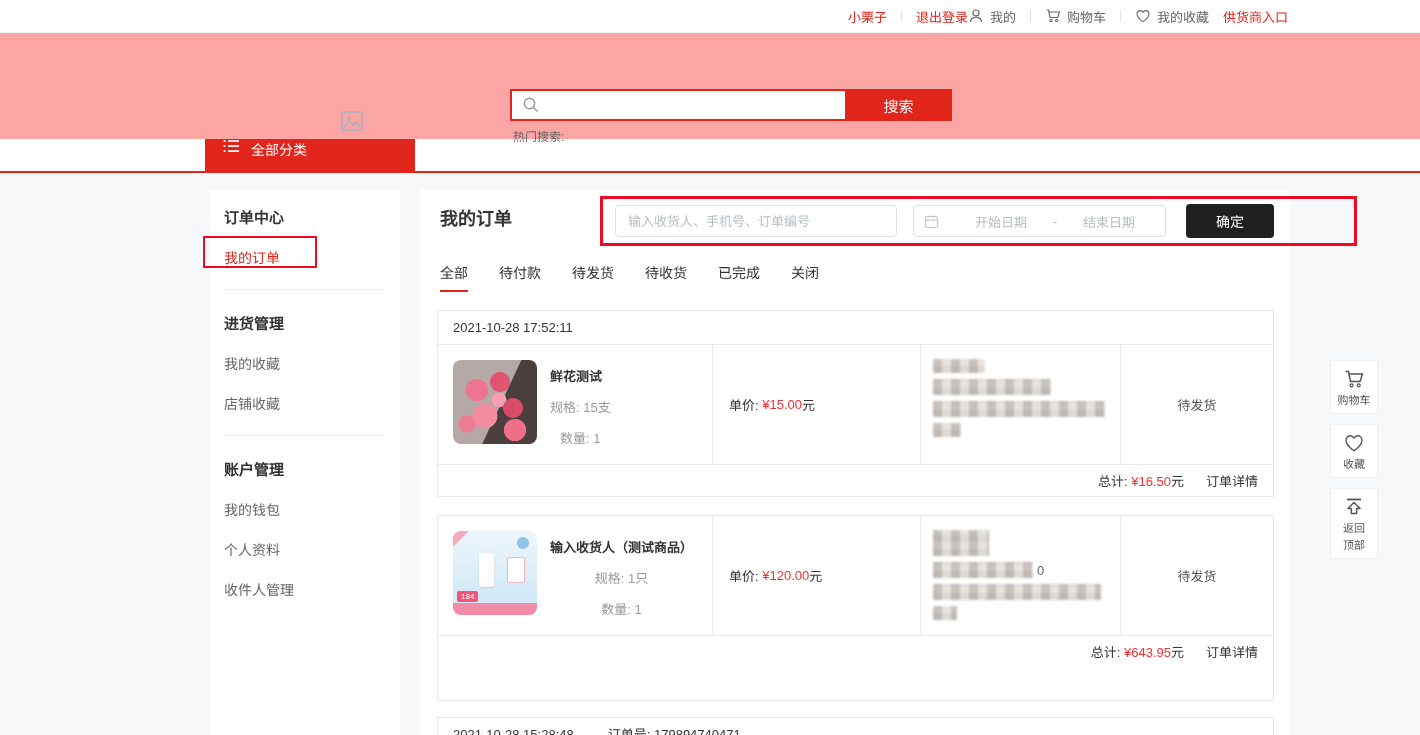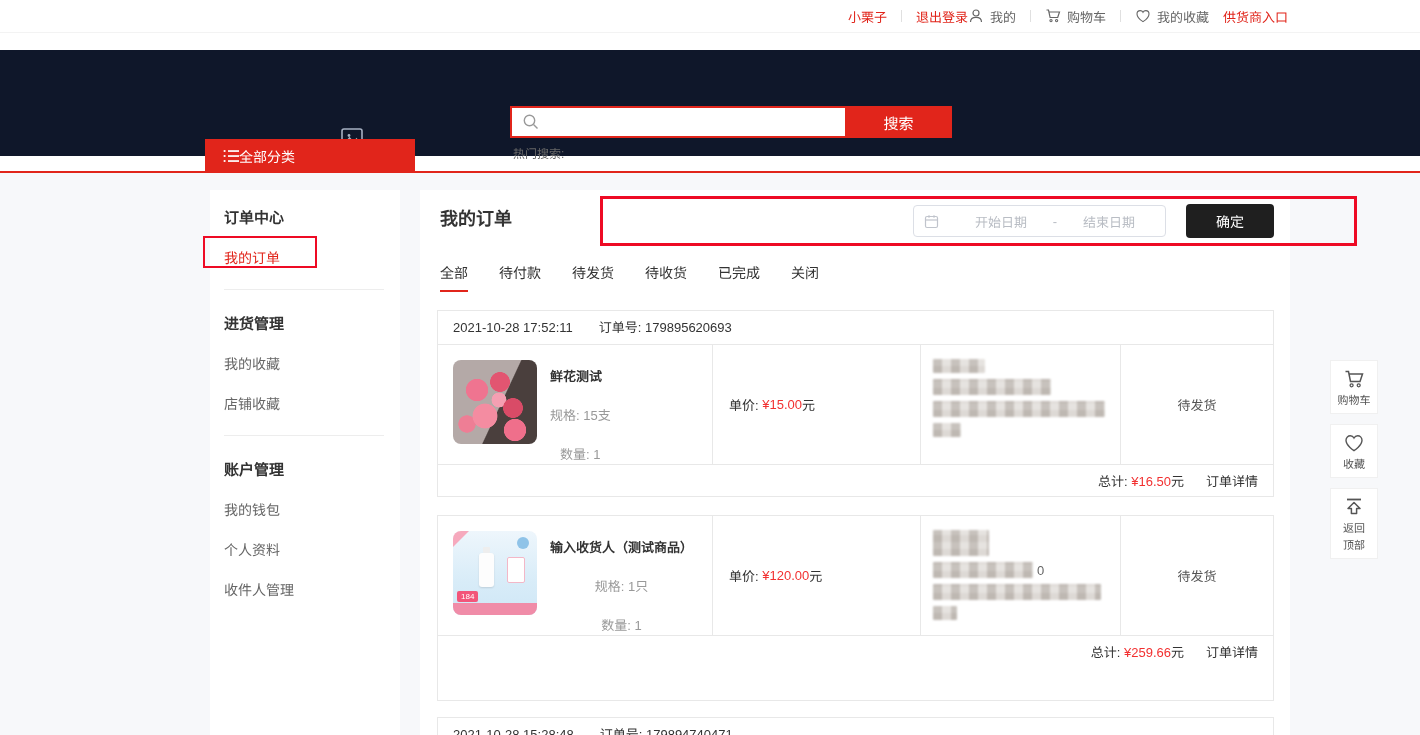--- a/index.html
+++ b/index.html
@@ -11,36 +11,36 @@
     display:flex; align-items:center; justify-content:flex-end;
     background:#fff; border-bottom:1px solid #f3f3f3; font-size:13px; }
   .topbar-left { display:flex; align-items:center; gap:14px; margin-left:243px; }
   .topbar-right { display:flex; align-items:center; gap:14px; margin-right:132px; }
   .tb-link { color:#666; cursor:pointer; display:flex; align-items:center; gap:6px; }
   .tb-link.red { color:#e1251b; }
   .tb-sep { width:1px; height:12px; background:#e0e0e0; }
   .tb-icon { width:16px; height:16px; display:inline-block; }
 
   
-  .header { position:absolute; top:50px; left:0; width:100%; height:106px; background:#0f172a; }
+  .header { position:absolute; top:33px; left:0; width:100%; height:106px; background:#fca5a5; }
   .logo-box { position:absolute; left:340px; top:76px; width:24px; height:24px; }
   .search-wrap { position:absolute; left:510px; top:56px; width:442px; height:32px; display:flex; }
   .search-input { flex:1; height:32px; border:2px solid #e1251b; border-right:none;
     padding:0 10px 0 34px; font-size:13px; outline:none; color:#333;
     font-family:"Liberation Sans","DejaVu Sans",sans-serif; }
   .search-input::placeholder { color:#bbb; }
   .search-mag { position:absolute; left:12px; top:7px; width:18px; height:18px; }
   .search-btn { width:107px; height:32px; background:#e1251b; color:#fff; border:none;
     font-size:15px; cursor:pointer; font-family:inherit; }
   .hot-search { position:absolute; left:513px; top:94px; font-size:12px; color:#666; }
 
   
   .cat-btn { position:absolute; left:205px; top:139px; width:210px; height:33px;
-    background:#e1251b; color:#fff; font-size:14px; display:flex; align-items:center;
-    gap:0; padding-left:18px; cursor:pointer; }
+    background:#e1251b; color:#fff; font-size:14px; display:flex; 
+    gap:12px; padding-left:18px; cursor:pointer; }
   .red-line { position:absolute; left:0; top:171px; width:100%; height:2px; background:#e1251b; }
 
   
   .content-bg { position:absolute; left:0; top:173px; width:100%; height:562px; background:#f7f8fa; }
 
   
   .side-panel { position:absolute; left:210px; top:190px; width:190px; height:545px;
     background:#fff; padding:16px 0 0 14px; overflow:hidden; }
   .side-title { font-size:15px; font-weight:bold; color:#333; margin-bottom:20px; }
   .side-item { font-size:14px; color:#666; margin-bottom:20px; cursor:pointer; }
@@ -75,21 +75,21 @@
   .tab { color:#333; padding-bottom:10px; cursor:pointer; position:relative; }
   .tab.active { color:#333; }
   .tab.active::after { content:""; position:absolute; left:0; right:0; bottom:0; height:2px; background:#e1251b; }
 
   
   .order-card { position:absolute; left:437px; width:837px; border:1px solid #e8e8e8; background:#fff; }
   .oc-1 { top:310px; height:187px; }
   .oc-2 { top:515px; height:186px; }
   .oc-3 { top:717px; height:60px; }
   .oc-head { height:34px; line-height:34px; padding-left:15px; font-size:13px; color:#333;
-    border-bottom:1px solid #e8e8e8; display:flex; gap:26px; }
+    border-bottom:1px solid #e8e8e8; display:flex; gap:34px; }
   .oc-body { display:flex; height:119px; }
   .oc-col { border-right:1px solid #e8e8e8; }
   .oc-col:last-child { border-right:none; }
   .col-prod { width:275px; display:flex; padding:15px; gap:13px; }
   .col-price { width:208px; display:flex; align-items:center; padding-left:16px; font-size:13px; color:#333; }
   .col-addr { width:200px; padding:14px 12px; }
   .col-status { flex:1; display:flex; align-items:center; justify-content:center; font-size:13px; color:#555; }
   .prod-img { width:84px; height:84px; border-radius:8px; flex:none; position:relative; overflow:hidden; }
   .img-flowers { background:
     radial-gradient(18px 18px at 24px 30px, #ef7490 60%, transparent 64%),
@@ -109,21 +109,21 @@
     background:#fff; border:1px solid #f3b7c7; border-radius:2px; }
   .img-cleanser .ribbon { position:absolute; left:0; top:0; width:0; height:0;
     border-top:16px solid #f6a9bd; border-right:16px solid transparent; }
   .img-cleanser .dot-badge { position:absolute; right:8px; top:6px; width:12px; height:12px;
     border-radius:50%; background:#8fc3e8; }
   .img-cleanser .price-badge { position:absolute; left:4px; bottom:13px; background:#f2557a;
     color:#fff; font-size:8px; line-height:11px; padding:0 4px; border-radius:2px; }
   .img-cleanser .banner { position:absolute; left:0; bottom:0; width:100%; height:12px;
     background:#f08ca8; color:#fff; font-size:7px; line-height:12px; text-align:center;
     white-space:nowrap; overflow:hidden; }
-  .prod-info { display:flex; flex-direction:column; gap:20px; padding-top:6px; font-size:13px; }
+  .prod-info { display:flex; flex-direction:column; gap:12px; padding-top:6px; font-size:13px; }
   .prod-name { color:#333; font-weight:bold; }
   .prod-sub { color:#999;text-align:center; }
   .price-red { color:#f23030; }
   .oc-foot { height:32px; border-top:1px solid #e8e8e8; display:flex; align-items:center;
     justify-content:flex-end; font-size:13px; color:#333; padding-right:15px; gap:22px; }
   .detail-link { cursor:pointer; color:#333; }
 
   
   .mosaic { border-radius:1px; filter:blur(1.2px);
     background:
@@ -235,20 +235,21 @@
     <div class="side-title">账户管理</div>
     <div class="side-item">我的钱包</div>
     <div class="side-item">个人资料</div>
     <div class="side-item">收件人管理</div>
   </div>
 
   <div class="main-panel">
     <div class="panel-title">我的订单</div>
   </div>
 
+  <input class="kw-input" type="text" placeholder="输入收货人、手机号、订单编号" style="">
   <div class="date-box">
     <span class="cal">
       <svg viewBox="0 0 15 15" width="15" height="15">
           <rect x="1.5" y="2.5" width="12" height="11" rx="1.5" fill="none" stroke="#c0c4cc" stroke-width="1.2"></rect>
           <path d="M1.5 6h12" stroke="#c0c4cc" stroke-width="1.2"></path>
           <path d="M5 1.2v2.6M10 1.2v2.6" stroke="#c0c4cc" stroke-width="1.2"></path>
         </svg>
     </span>
     <span class="dph">开始日期</span>
     <span class="dsep">-</span>
@@ -261,24 +262,20 @@
     <span class="tab">待付款</span>
     <span class="tab">待发货</span>
     <span class="tab">待收货</span>
     <span class="tab">已完成</span>
     <span class="tab">关闭</span>
   </div>
 
   <div class="order-card oc-1">
     <div class="oc-head">
       <span>2021-10-28 17:52:11</span>
-      <span>
-        <span>订单号:</span>
-        <span>179895620693</span>
-      </span>
     </div>
     <div class="oc-body">
       <div class="oc-col col-prod">
         <div class="prod-img img-flowers"></div>
         <div class="prod-info">
           <span class="prod-name">鲜花测试</span>
           <span class="prod-sub">规格: 15支</span>
           <span class="prod-sub">数量: 1</span>
         </div>
       </div>
@@ -345,21 +342,21 @@
           </div>
         <div class="addr-line">
             <span class="mosaic" style="width:24px;height:14px;"></span>
           </div>
       </div>
       <div class="oc-col col-status">待发货</div>
     </div>
     <div class="oc-foot">
       <span>
         <span>总计:</span>
-        <span class="price-red">¥259.66</span><span>元</span>
+        <span class="price-red">¥643.95</span><span>元</span>
       </span>
       <span class="detail-link">订单详情</span>
     </div>
   </div>
 
   <div class="order-card oc-3">
     <div class="oc-head" style="border-bottom:none;">
       <span>2021-10-28 15:28:48</span>
       <span>
         <span>订单号:</span>

